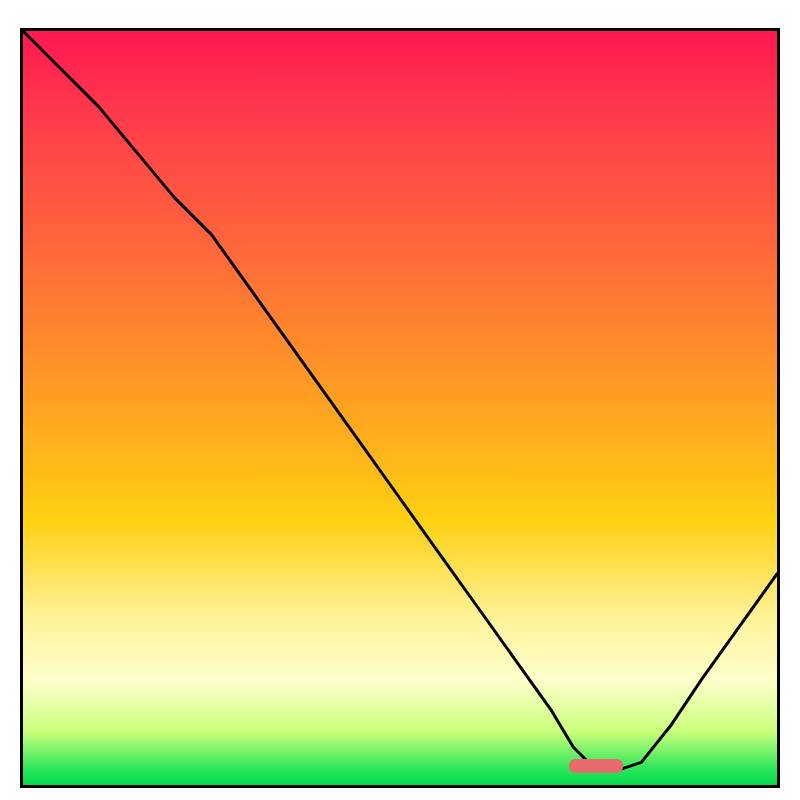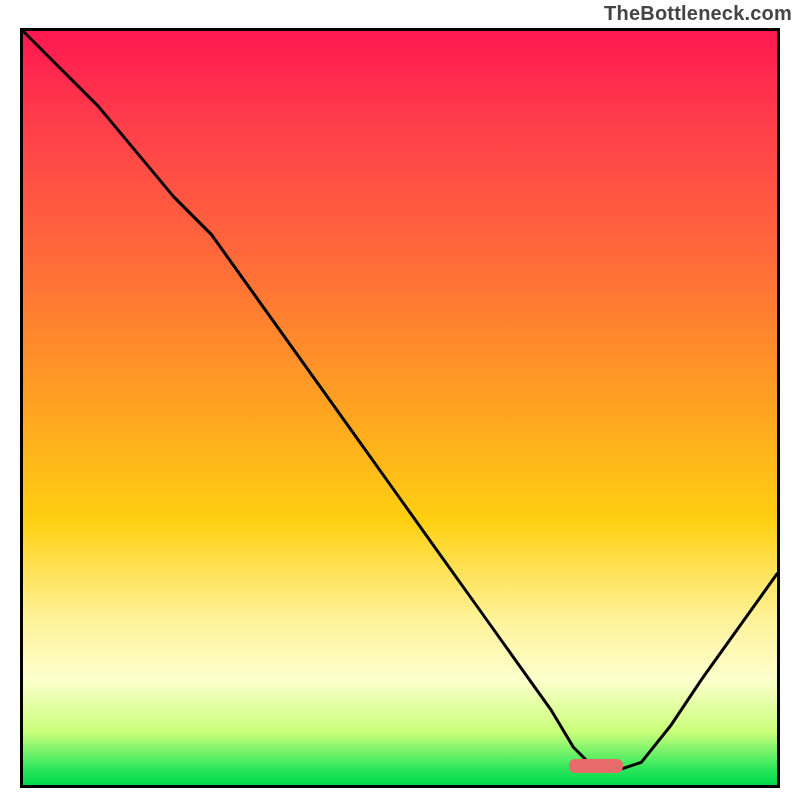--- a/index.html
+++ b/index.html
@@ -60,21 +60,20 @@
   }
   .marker {
     fill: #e86a6a;
     stroke: none;
   }
 </style>
 </head>
 <body>
 
 <div class="stage">
-  <div class="attribution">TheBottleneck.com</div>
 
   <div class="plot-frame">
     <div class="gradient"></div>
     <svg class="curve" viewBox="0 0 754 754" preserveAspectRatio="none">
       <path class="curve-path" d="M0.0 0.0 L37.7 37.7 L75.4 75.4 L113.1 120.6 L150.8 165.9 L188.5 203.6 L226.2 256.4 L263.9 309.1 L301.6 361.9 L339.3 414.7 L377.0 467.5 L414.7 520.3 L452.4 573.0 L490.1 625.8 L527.8 678.6 L550.4 716.3 L573.0 738.9 L595.7 738.9 L618.3 731.4 L648.4 693.7 L678.6 648.4 L716.3 595.7 L754.0 542.9"></path>
       <rect class="marker" rx="6" ry="6" width="54" height="14" x="546.0" y="728.1" fill="#e86a6a"></rect>
     </svg>
   </div>
 </div>
 

